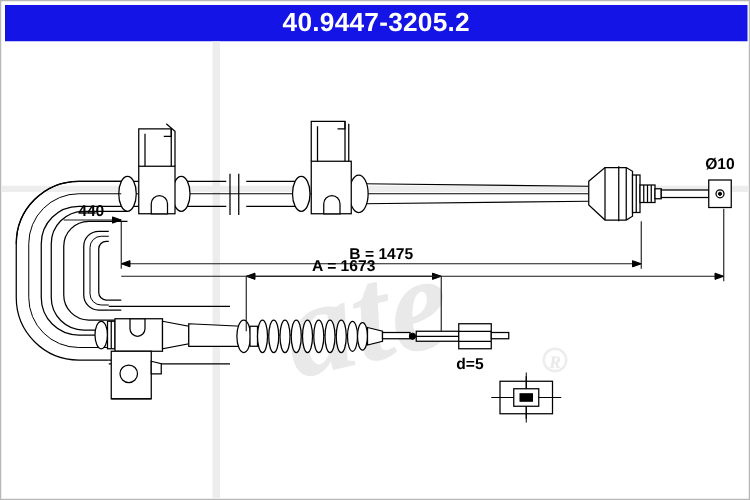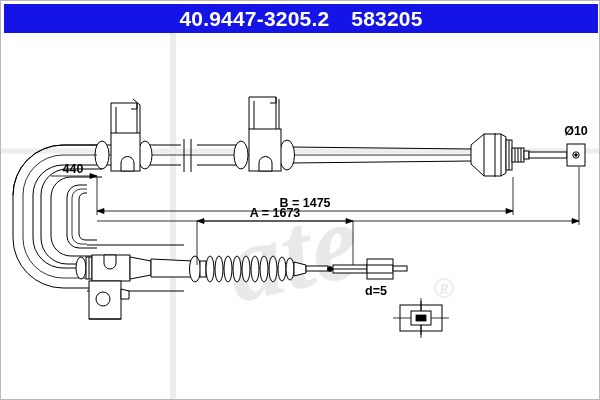--- a/index.html
+++ b/index.html
@@ -64,21 +64,20 @@
     fill: #000000;
   }
 </style>
 </head>
 <body>
 
 <div id="page">
 
   <div id="title-bar">
     <span class="t">40.9447-3205.2</span>
-    <span class="t">583205</span>
   </div>
 
   <div id="drawing">
     <svg width="600" height="366" viewBox="0 0 600 366" xmlns="http://www.w3.org/2000/svg">
 
       <g>
         <text class="wm" x="300" y="255" font-size="108" text-anchor="middle" transform="rotate(-13 300 255)">ate</text>
         <circle class="wmline" cx="443" cy="255" r="9" stroke-width="2"></circle>
         <text class="wm" x="443" y="261" font-size="14" text-anchor="middle">R</text>
       </g>

